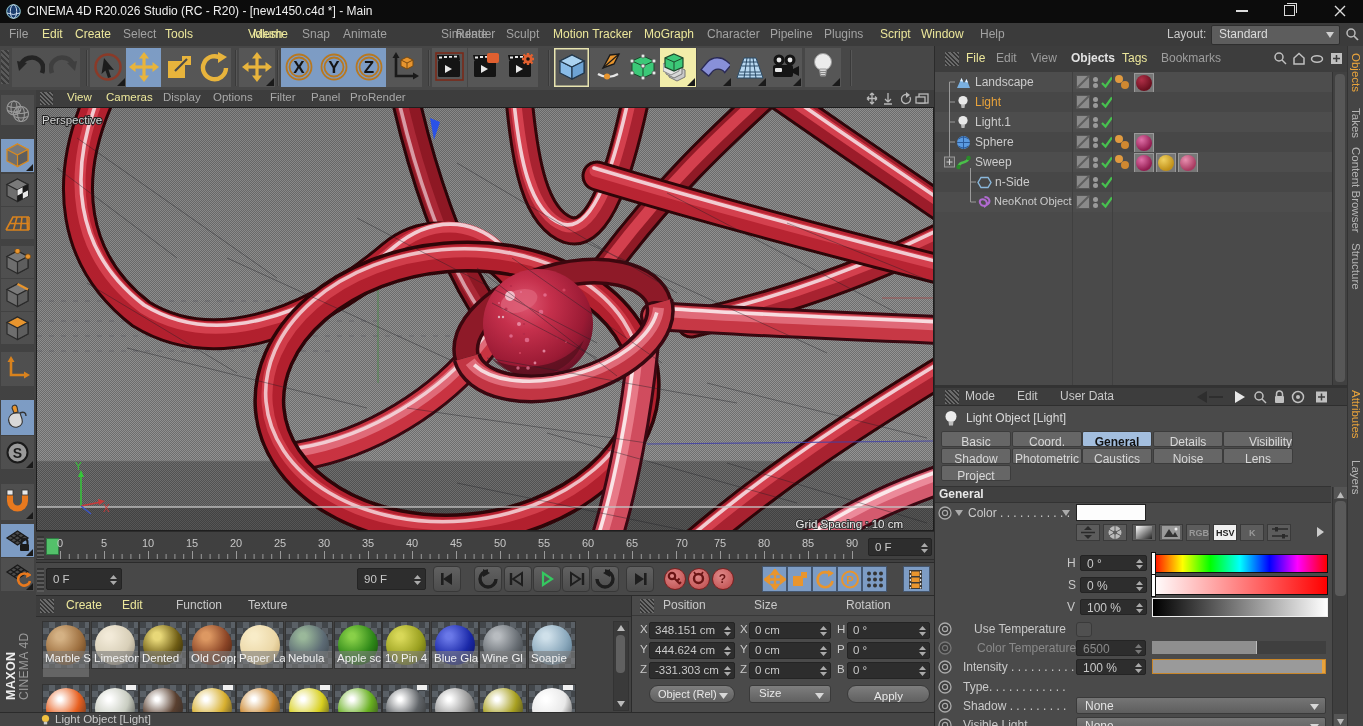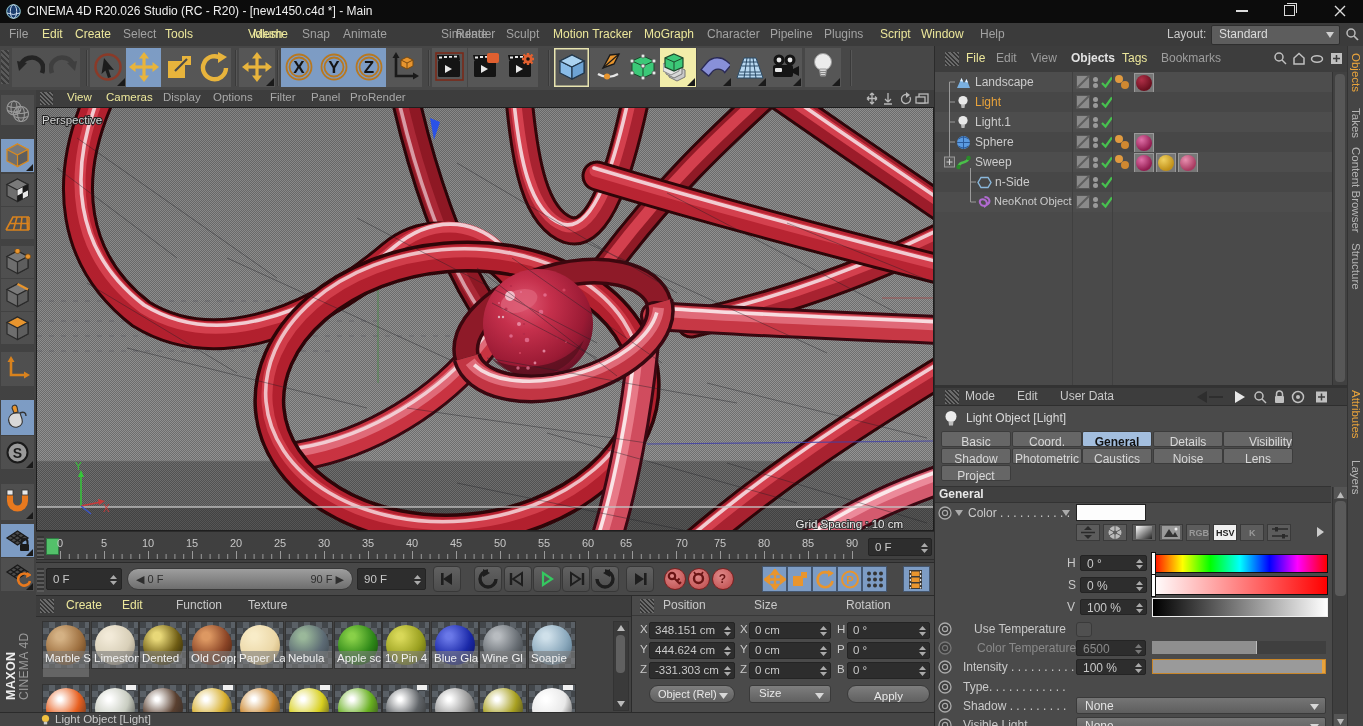--- a/index.html
+++ b/index.html
@@ -655,21 +655,21 @@
     <span class="abs" style="left:144px;top:5px;width:24px;text-align:center;font-size:11px;color:#c6c6c6;">15</span>
     <span class="abs" style="left:188px;top:5px;width:24px;text-align:center;font-size:11px;color:#c6c6c6;">20</span>
     <span class="abs" style="left:232px;top:5px;width:24px;text-align:center;font-size:11px;color:#c6c6c6;">25</span>
     <span class="abs" style="left:276px;top:5px;width:24px;text-align:center;font-size:11px;color:#c6c6c6;">30</span>
     <span class="abs" style="left:320px;top:5px;width:24px;text-align:center;font-size:11px;color:#c6c6c6;">35</span>
     <span class="abs" style="left:364px;top:5px;width:24px;text-align:center;font-size:11px;color:#c6c6c6;">40</span>
     <span class="abs" style="left:408px;top:5px;width:24px;text-align:center;font-size:11px;color:#c6c6c6;">45</span>
     <span class="abs" style="left:452px;top:5px;width:24px;text-align:center;font-size:11px;color:#c6c6c6;">50</span>
     <span class="abs" style="left:496px;top:5px;width:24px;text-align:center;font-size:11px;color:#c6c6c6;">55</span>
     <span class="abs" style="left:540px;top:5px;width:24px;text-align:center;font-size:11px;color:#c6c6c6;">60</span>
-    <span class="abs" style="left:584px;top:5px;width:24px;font-size:11px;color:#c6c6c6;">65</span>
+    <span class="abs" style="left:584px;top:5px;width:24px;text-align:center;font-size:11px;color:#c6c6c6;">65</span>
     <span class="abs" style="left:628px;top:5px;width:24px;text-align:right;font-size:11px;color:#c6c6c6;">70</span>
     <span class="abs" style="left:672px;top:5px;width:24px;text-align:center;font-size:11px;color:#c6c6c6;">75</span>
     <span class="abs" style="left:716px;top:5px;width:24px;text-align:center;font-size:11px;color:#c6c6c6;">80</span>
     <span class="abs" style="left:760px;top:5px;width:24px;text-align:center;font-size:11px;color:#c6c6c6;">85</span>
     <span class="abs" style="left:804px;top:5px;width:24px;text-align:center;font-size:11px;color:#c6c6c6;">90</span>
     <svg class="abs" style="left:0;top:0" width="898" height="31">
       <rect x="24.0" y="19" width="1" height="8" fill="#999"></rect>
       <rect x="32.8" y="22" width="1" height="5" fill="#999"></rect>
       <rect x="41.6" y="22" width="1" height="5" fill="#999"></rect>
       <rect x="50.4" y="22" width="1" height="5" fill="#999"></rect>
@@ -771,24 +771,20 @@
   </div>
 
 <div id="transport" class="abs" style="left:36px;top:562px;width:898px;height:33px;background:#484848;border-top:1px solid #2b2b2b;">
     <div class="abs" style="left:1px;top:5px;width:7px;height:24px;background:repeating-linear-gradient(0deg,#5a5a5a 0 2px,#353535 2px 4px);"></div>
     <div class="abs" style="left:10px;top:5px;width:76px;height:22px;background:#2d2d2d;border:1px solid #242424;border-radius:2px;box-sizing:border-box;">
       <span class="abs txt" style="left:6px;top:4px;font-size:11.5px;color:#c9c9c9;">0 F</span>
       <svg class="abs" style="right:4px;top:6px" width="7" height="10">
         <path d="M3.5 0 L7 4 L0 4 Z M3.5 10 L0 6 L7 6 Z" fill="#aaa"></path>
       </svg>
     </div>
-    <div class="abs" style="left:91px;top:5px;width:226px;height:22px;background:linear-gradient(#9e9e9e,#6e6e6e);border:1px solid #3a3a3a;border-radius:11px;box-sizing:border-box;">
-      <span class="abs txt" style="left:8px;top:4px;font-size:11px;color:#2e2e2e;">◀ 0 F</span>
-      <span class="abs txt" style="right:8px;top:4px;font-size:11px;color:#2e2e2e;">90 F ▶</span>
-    </div>
     <div class="abs" style="left:321px;top:5px;width:69px;height:22px;background:#2d2d2d;border:1px solid #242424;border-radius:2px;box-sizing:border-box;">
       <span class="abs txt" style="left:6px;top:4px;font-size:11.5px;color:#c9c9c9;">90 F</span>
       <svg class="abs" style="right:4px;top:6px" width="7" height="10">
         <path d="M3.5 0 L7 4 L0 4 Z M3.5 10 L0 6 L7 6 Z" fill="#aaa"></path>
       </svg>
     </div>
     <div class="abs" style="left:397px;top:3px;width:28px;height:26px;background:linear-gradient(#616161,#4c4c4c);border:1px solid #383838;border-radius:4px;box-sizing:border-box;">
       <svg class="abs" style="left:2px;top:2px" width="22" height="20" viewBox="0 0 22 20">
         <path d="M7 10 L16 4 L16 16 Z" fill="#1e1e1e"></path>
         <rect x="5" y="4" width="2.6" height="12" fill="#1e1e1e"></rect>

